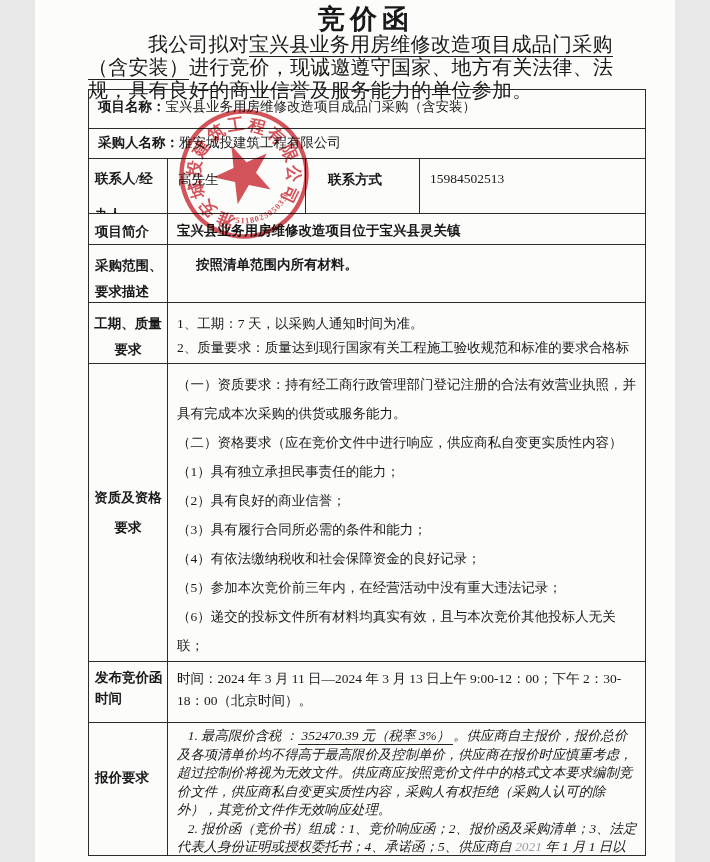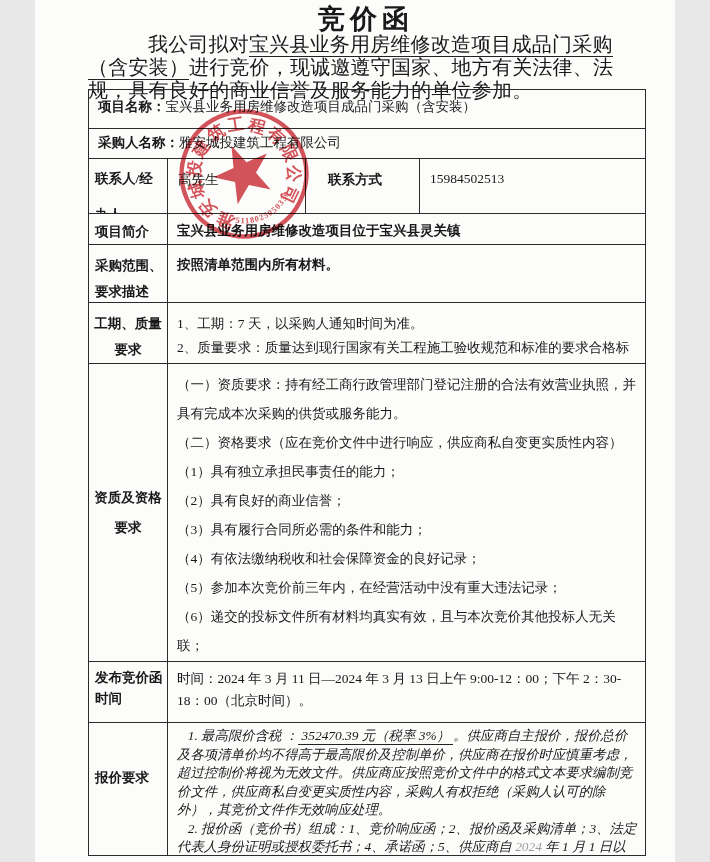--- a/index.html
+++ b/index.html
@@ -38,21 +38,21 @@
     padding:8px 2px 0 6px;line-height:26px;
     width:79px;flex:0 0 79px;
   }
   .content{flex:1 1 auto;padding:0 8px 0 9px;}
   .full{flex:1 1 auto;padding:8px 8px 0 9px;}
   .bold{font-weight:700;}
   .r1{height:39px;}
   .r2{height:30px;}
   .r3{height:55px;}
   .r4{height:31px;}
-  .r5{height:58px;}
+  .r5{height:58px;gap:19px;}
   .r6{height:61px;}
   .r7{height:298px;}
   .r8{height:61px;}
   .r9{height:132px;}
   .contact-label{line-height:36px;padding-top:2px;}
   .contact-cell{flex:0 0 138px;padding:12px 4px 0 10px;}
   .method-cell{flex:0 0 114px;padding:12px 4px 0 22px;font-weight:700;}
   .phone-cell{flex:1 1 auto;padding:12px 4px 0 10px;font-family:"Liberation Serif","DejaVu Serif",serif;}
   .brief-cell{padding-top:6px;font-weight:700;line-height:22px;}
   .scope-cell{padding-top:11px;font-weight:700;}
@@ -140,21 +140,21 @@
     <div class="row r8">
       <div class="cell v label pub-label">发布竞价函
 时间</div>
       <div class="cell content pub-cell">时间：2024 年 3 月 11 日—2024 年 3 月 13 日上午 9:00-12：00；下午 2：30-18：00（北京时间）。</div>
     </div>
 
     <div class="row r9">
       <div class="cell v label quote-label">报价要求</div>
       <div class="cell content quote-cell">
         <p><span>1. 最高限价含税 ：</span><span class="u-line"> 352470.39 元（税率 3%） </span><span>。供应商自主报价，报价总价及各项清单价均不得高于最高限价及控制单价，供应商在报价时应慎重考虑，超过控制价将视为无效文件。供应商应按照竞价文件中的格式文本要求编制竞价文件，供应商私自变更实质性内容，采购人有权拒绝（采购人认可的除外），其竞价文件作无效响应处理。</span></p>
-        <p><span>2. 报价函（竞价书）组成：1、竞价响应函；2、报价函及采购清单；3、法定代表人身份证明或授权委托书；4、承诺函；5、供应商自 </span><span class="muted">2024</span><span> 年 1 月 1 日以来至今（含 </span></p>
+        <p><span>2. 报价函（竞价书）组成：1、竞价响应函；2、报价函及采购清单；3、法定代表人身份证明或授权委托书；4、承诺函；5、供应商自 </span><span class="muted">2021</span><span> 年 1 月 1 日以来至今（含 </span></p>
       </div>
     </div>
 
   </div>
 
   <div class="stamp stamp-1">
     <svg viewBox="0 0 200 200">
       <circle cx="100" cy="100" r="93" fill="none" stroke="currentColor" stroke-width="6.5"></circle>
       <path fill="currentColor" d="M100,54 L110.6,85.4 L143.7,85.8 L117.1,105.6 L127,137.2 L100,118 L73,137.2 L82.9,105.6 L56.3,85.8 L89.4,85.4 Z"></path>
       <path id="arcC1" d="M 100,166 A 66,66 0 1 1 100,34 A 66,66 0 1 1 100,166" fill="none"></path>

